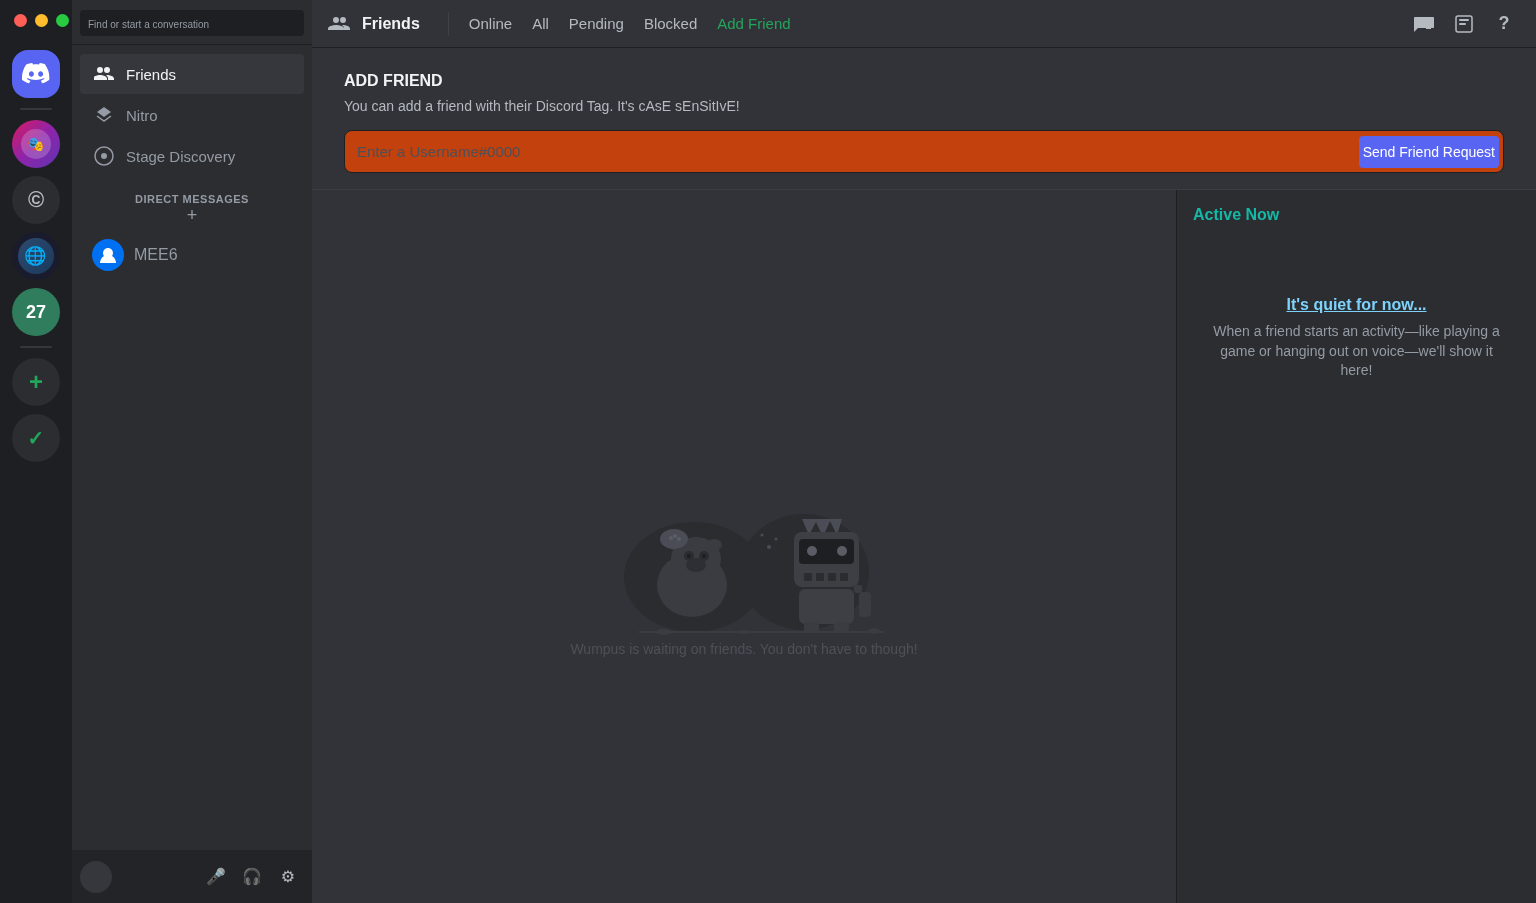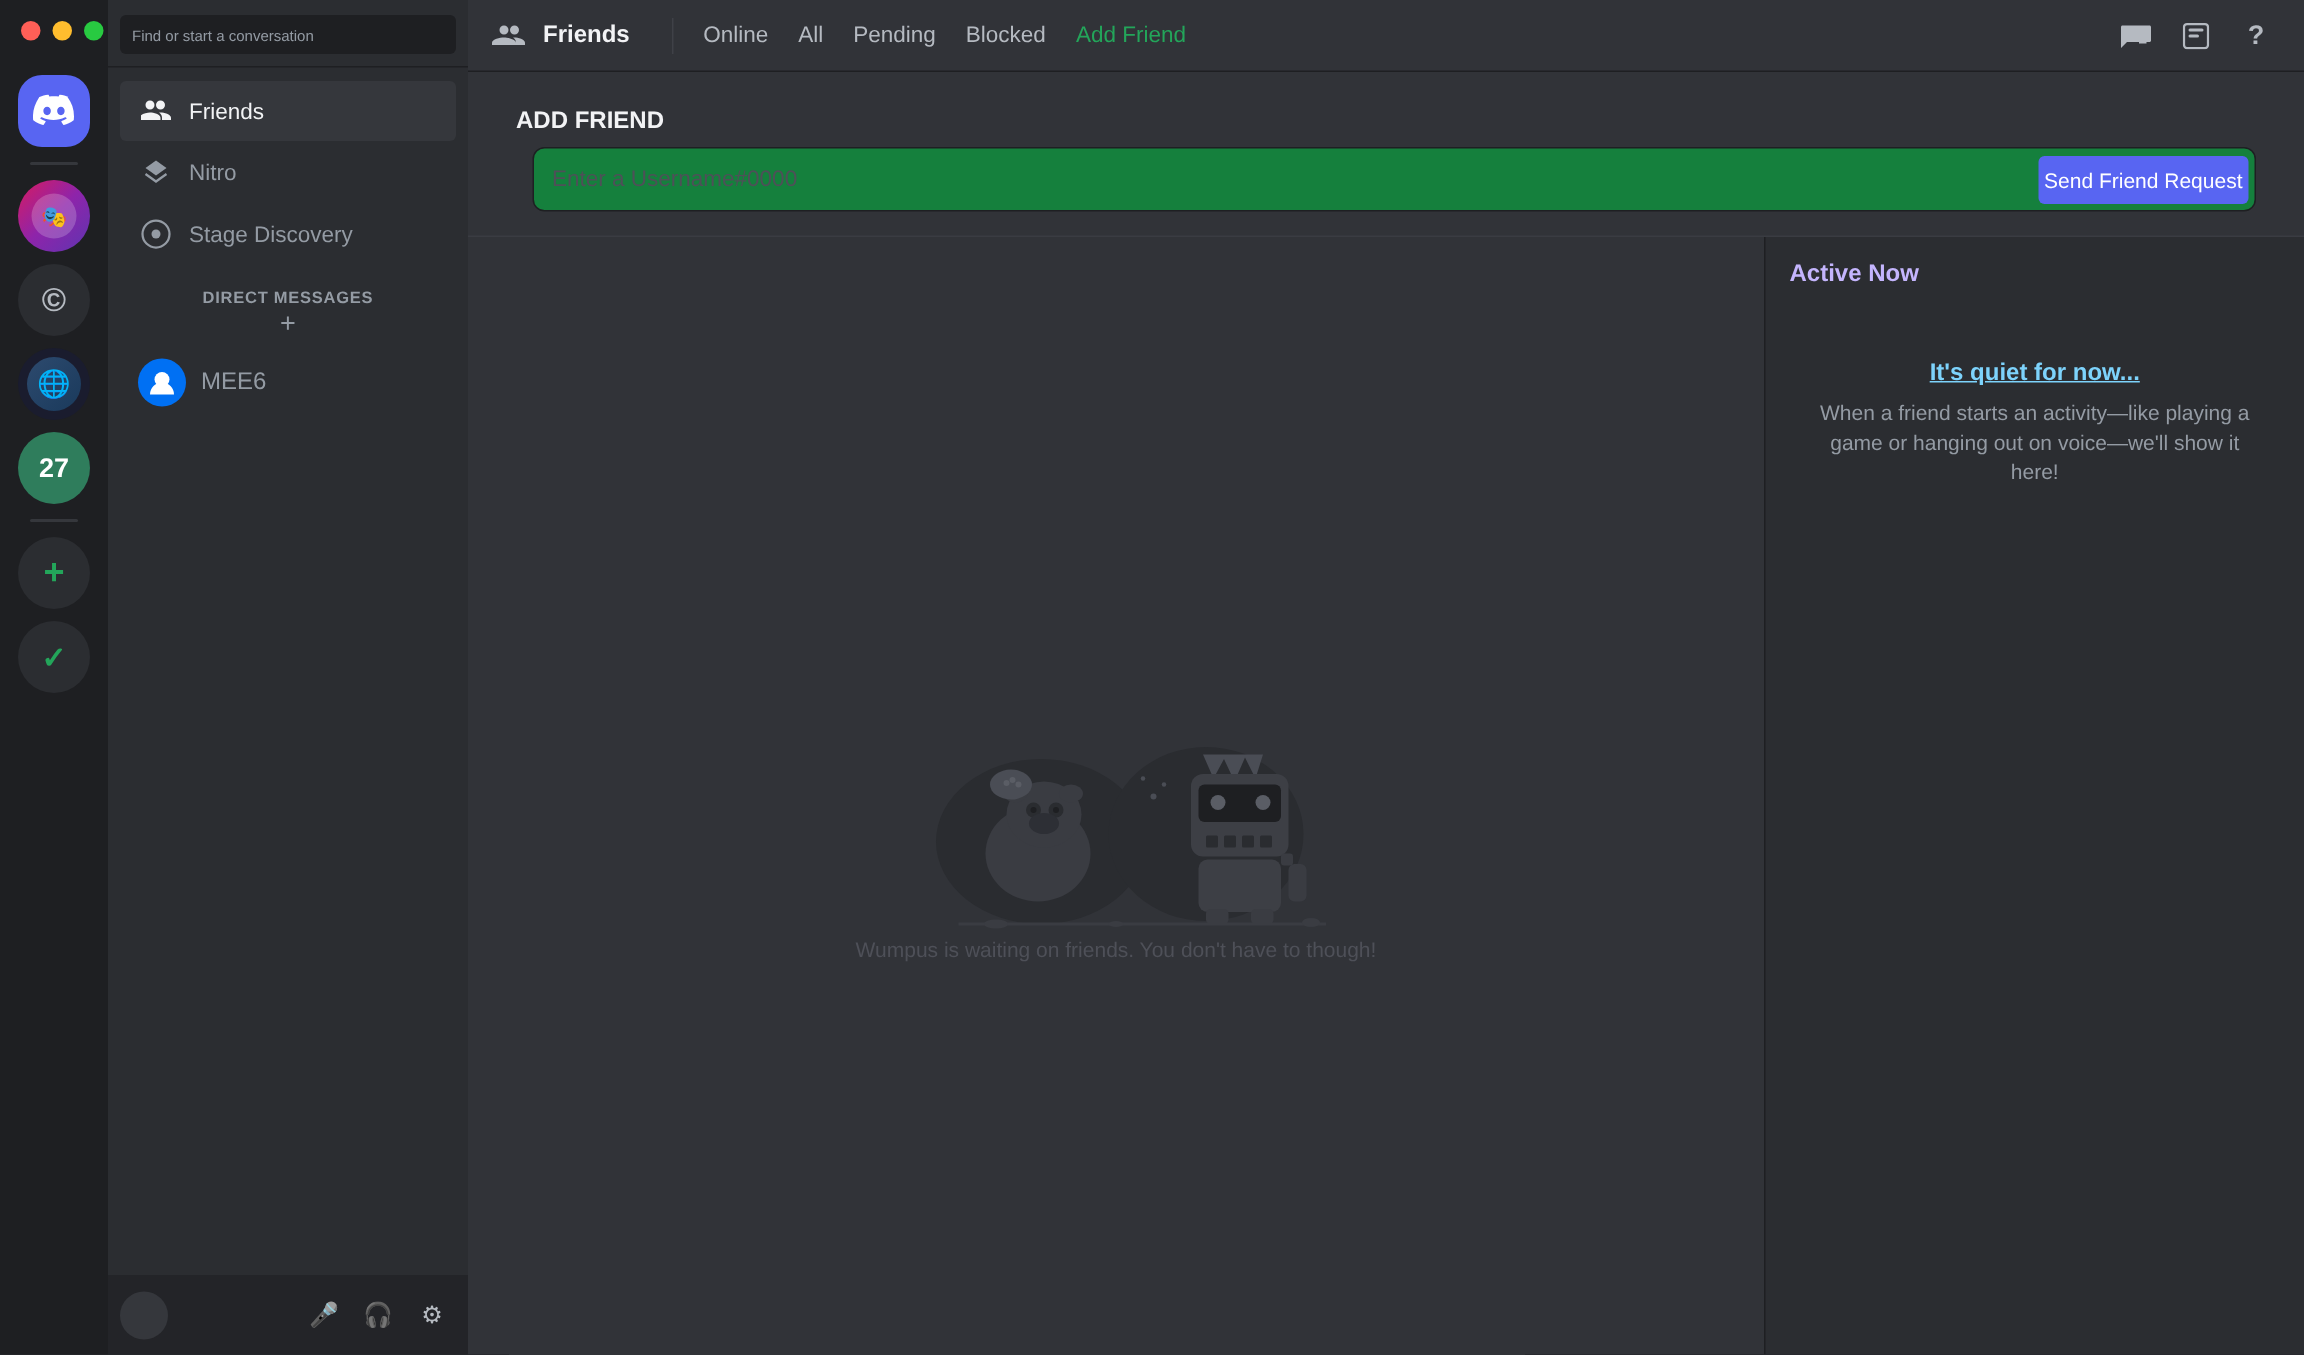--- a/index.html
+++ b/index.html
@@ -305,26 +305,25 @@
       margin-bottom: 8px;
     }
     .add-friend-desc {
       font-size: 14px;
       color: #b5bac1;
       margin-bottom: 16px;
     }
     .add-friend-form {
       display: flex;
       gap: 8px;
-      background: #15803d;
+      background: #c2410c;
       border: 1px solid #1e1f22;
       border-radius: 8px;
       padding: 4px 4px 4px 12px;
       align-items: center;
-      margin-left: 11px;
     }
     .add-friend-input {
       flex: 1;
       background: transparent;
       border: none;
       outline: none;
       color: #dcddde;
       font-size: 15px;
       padding: 8px 0;
     }
@@ -379,22 +378,22 @@
       min-width: 360px;
       background: #2b2d31;
       border-left: 1px solid #1e1f22;
       padding: 16px;
       overflow-y: auto;
     }
 
     .active-now-title {
       font-size: 16px;
       font-weight: 700;
-      color: #c4b5fd;
-      margin-bottom: 16px;
+      color: #14b8a6;
+      margin-bottom: 40px;
     }
 
     .active-now-empty {
       display: flex;
       flex-direction: column;
       align-items: center;
       text-align: center;
       padding: 32px 16px;
       gap: 8px;
     }
@@ -579,20 +578,21 @@
           <rect x="4" y="4" width="10" height="2" rx="1"></rect>
           <rect x="4" y="8" width="7" height="2" rx="1"></rect>
         </svg>
       </div>
       <div class="top-nav-btn" title="Help" style="font-size:18px;font-weight:bold;color:#b5bac1;">?</div>
     </div>
   </div>
 
   <div class="add-friend-section">
     <div class="add-friend-title">ADD FRIEND</div>
+    <div class="add-friend-desc">You can add a friend with their Discord Tag. It's cAsE sEnSitIvE!</div>
     <div class="add-friend-form">
       <input class="add-friend-input" type="text" placeholder="Enter a Username#0000" style="">
       <button class="send-friend-btn">Send Friend Request</button>
     </div>
   </div>
 
   <div class="friends-list-area">
 
     <div class="friends-main">
       <div class="wumpus-container">

